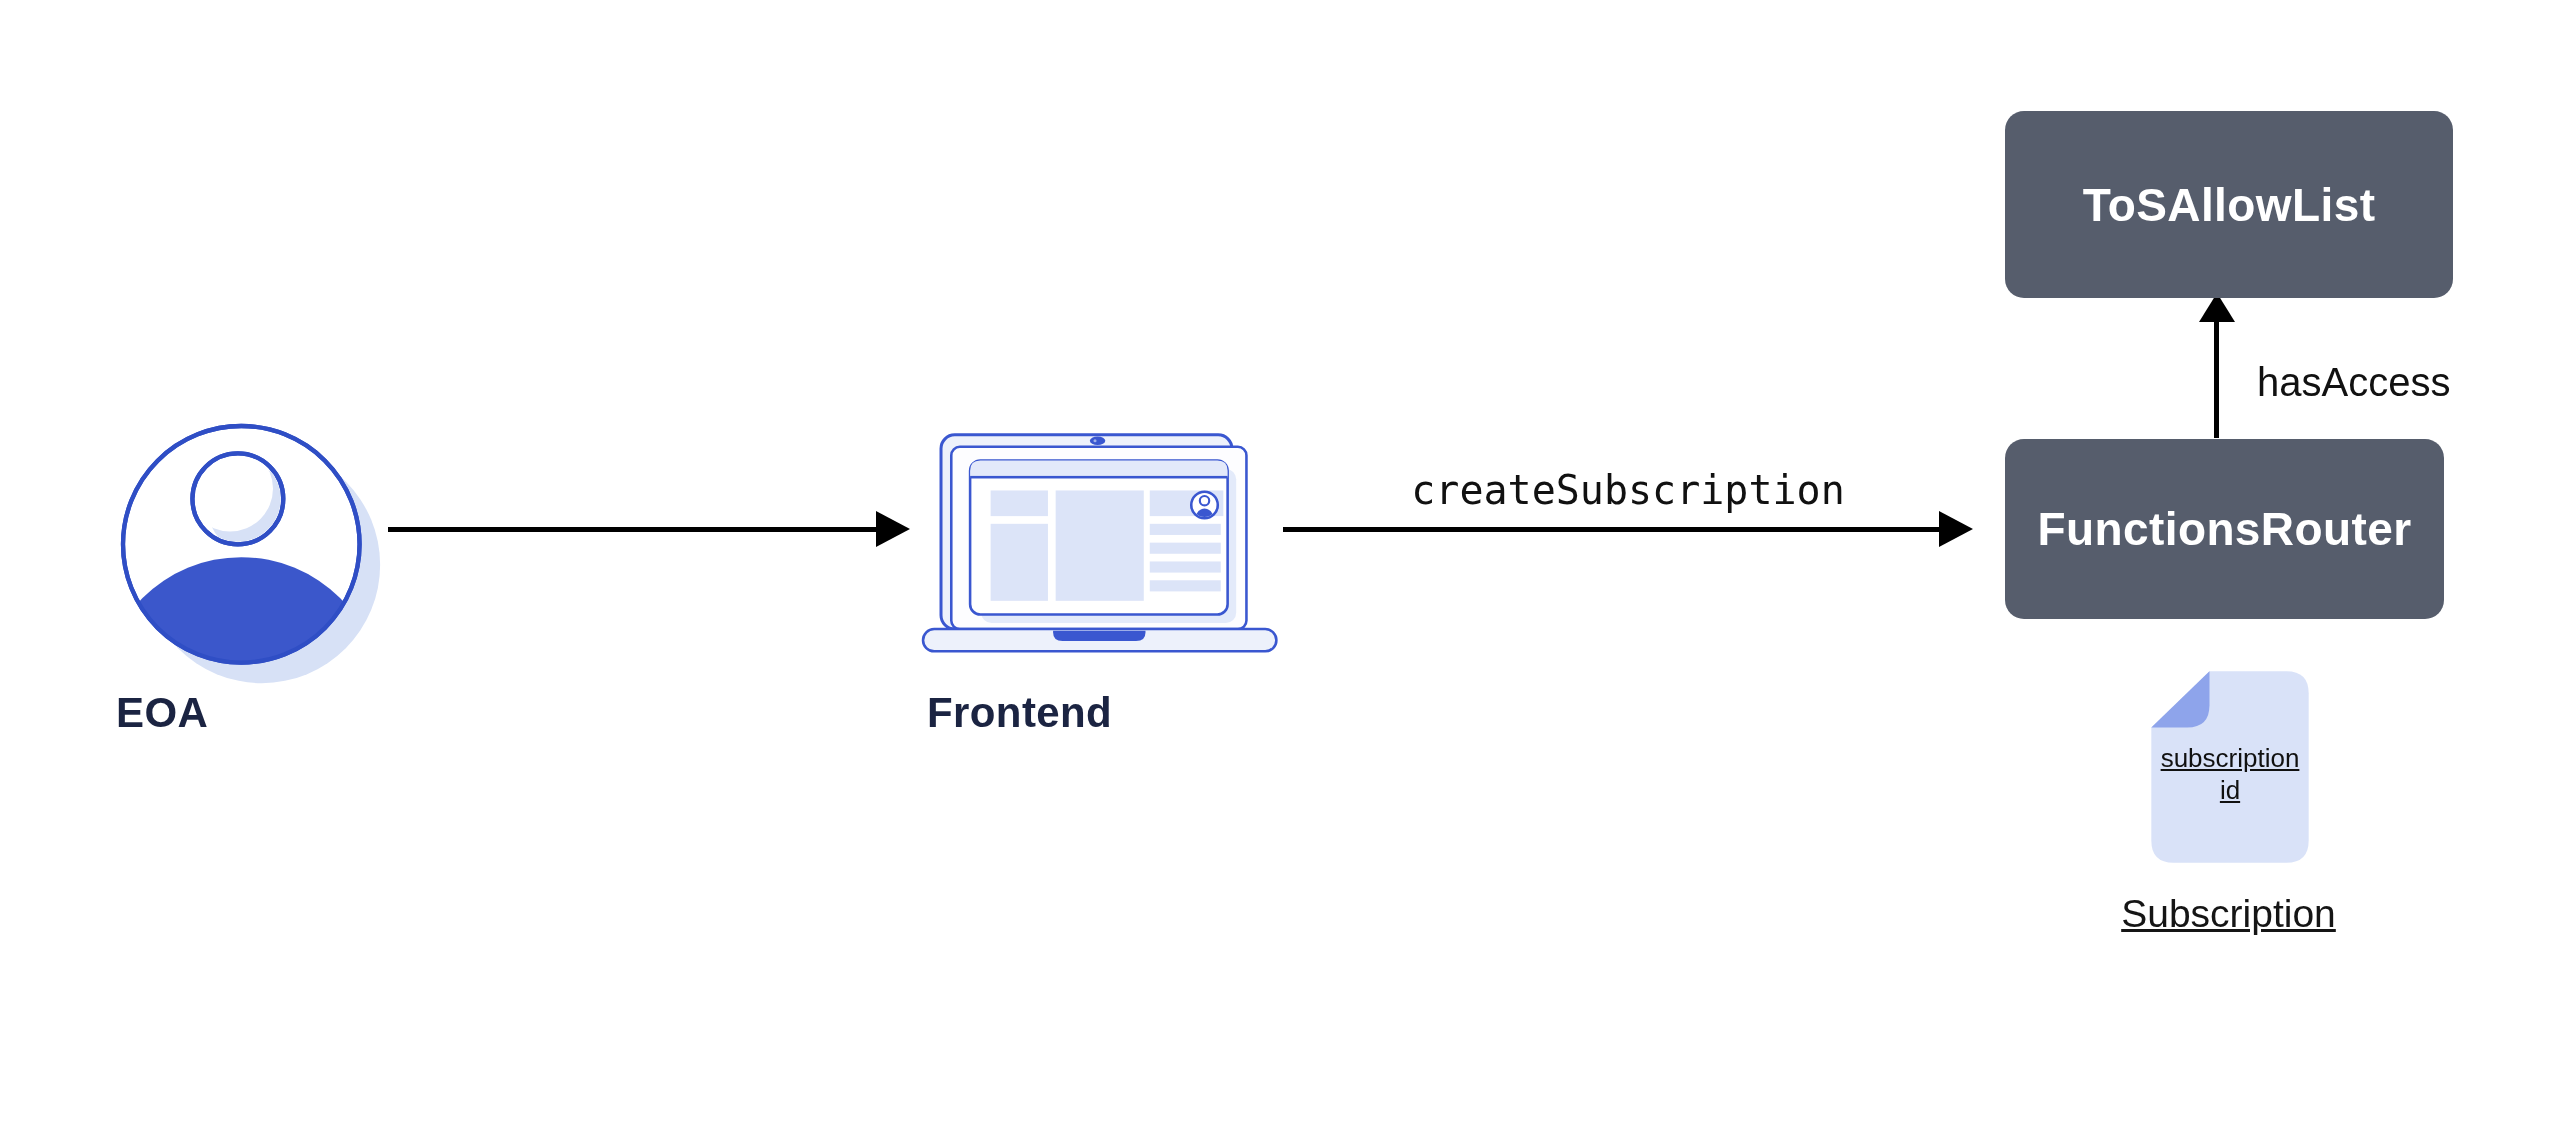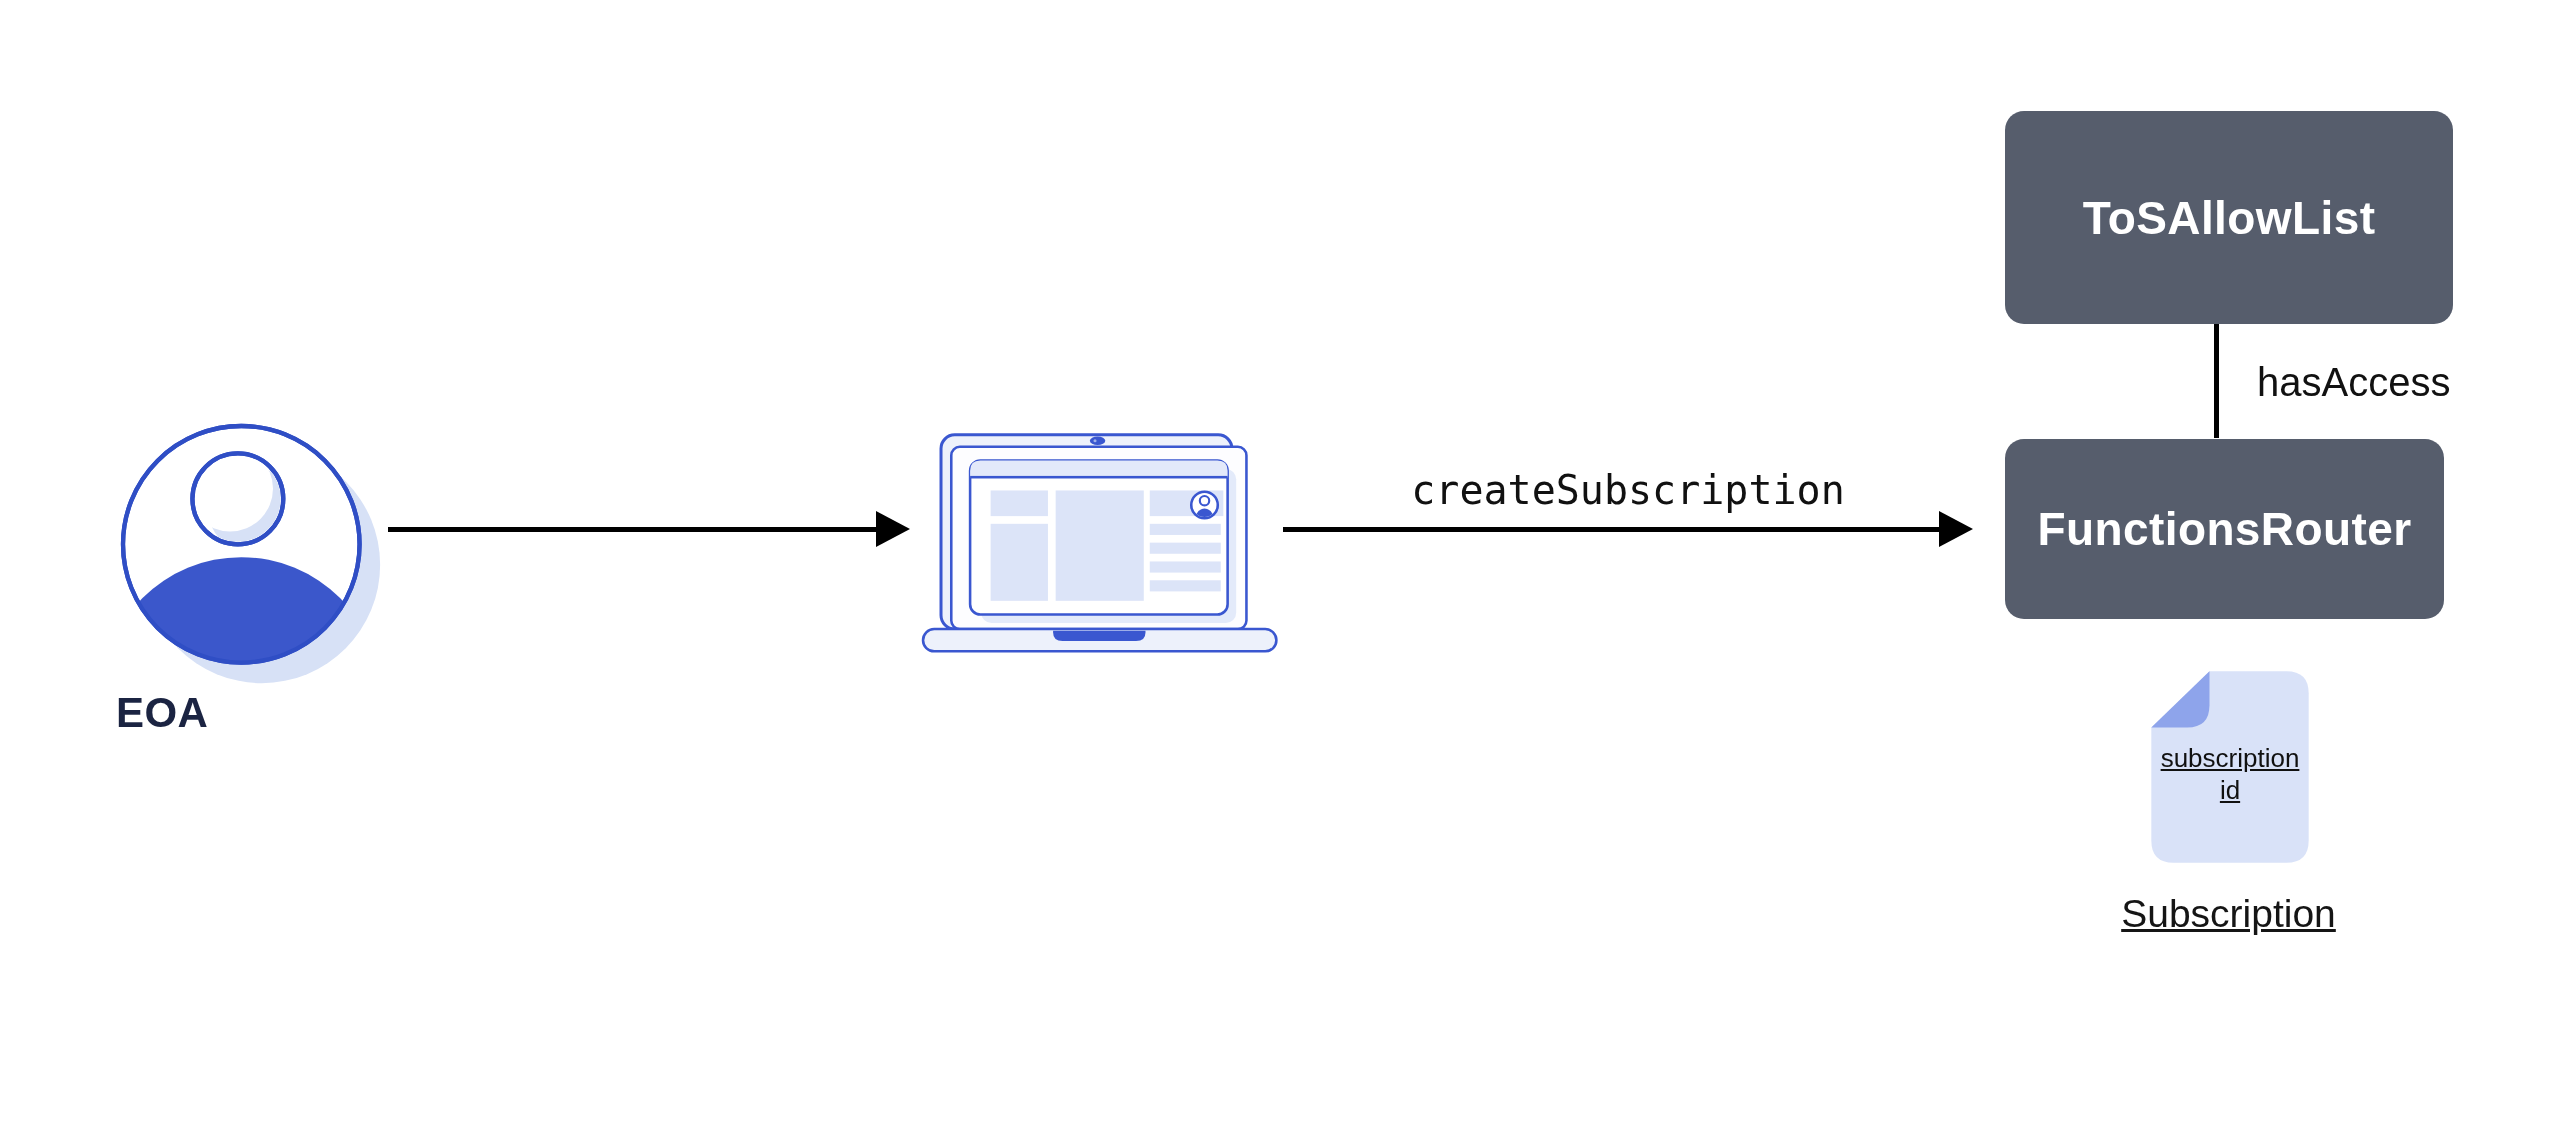--- a/index.html
+++ b/index.html
@@ -153,34 +153,35 @@
 
     <circle cx="336" cy="90" r="15.5" fill="#ffffff" stroke="#3A57D0" stroke-width="3"></circle>
     <g clip-path="url(#miniAvatarClip)">
       <circle cx="336" cy="104" r="10" fill="#3A57D0"></circle>
     </g>
     <circle cx="336" cy="85" r="5.5" fill="#ffffff" stroke="#3A57D0" stroke-width="2.5"></circle>
 
     <rect x="7" y="235" width="413" height="26" rx="13" fill="#EDF1FB" stroke="#3A57D0" stroke-width="3"></rect>
     <path d="M 159 237 h 108 v 2 q 0 10 -11 10 h -86 q -11 0 -11 -10 z" fill="#3A57D0"></path>
   </svg>
+  <div class="abs node-label" style="left:927px; top:689px; width:343px;">Frontend</div>
 
   <div class="arrow-line-h" style="left:1283px; top:527px; width:656px;"></div>
   <div class="arrow-head-right" style="left:1939px; top:511px;"></div>
   <div class="edge-label-mono" style="left:1328px; top:467px; width:600px;">createSubscription</div>
 
   <div class="contract-box" style="left:2005px; top:439px; width:439px; height:180px;">
     <span class="box-label">FunctionsRouter</span>
   </div>
 
   <div class="arrow-line-v" style="left:2214px; top:320px; height:118px;"></div>
   <div class="arrow-head-up" style="left:2199px; top:293px;"></div>
   <div class="edge-label-sans" style="left:2257px; top:360px;">hasAccess</div>
 
-  <div class="contract-box" style="left:2005px; top:111px; width:448px; height:213px;">
+  <div class="contract-box" style="left:2005px; top:111px; width:448px; height:187px;">
     <span class="box-label">ToSAllowList</span>
   </div>
 
   <svg class="abs" style="left:2146px; top:666px;" width="168" height="201" viewBox="0 0 196 235">
 
     <path d="M 6 72 L 74 6 H 164 Q 190 6 190 32 V 204 Q 190 230 164 230 H 32 Q 6 230 6 204 Z" fill="#D9E2F8"></path>
 
     <path d="M 6 72 L 74 6 V 46 Q 74 72 48 72 Z" fill="#8EA4EB"></path>
   </svg>
   <div class="doc-text" style="left:2146px; top:742px; width:168px;">

